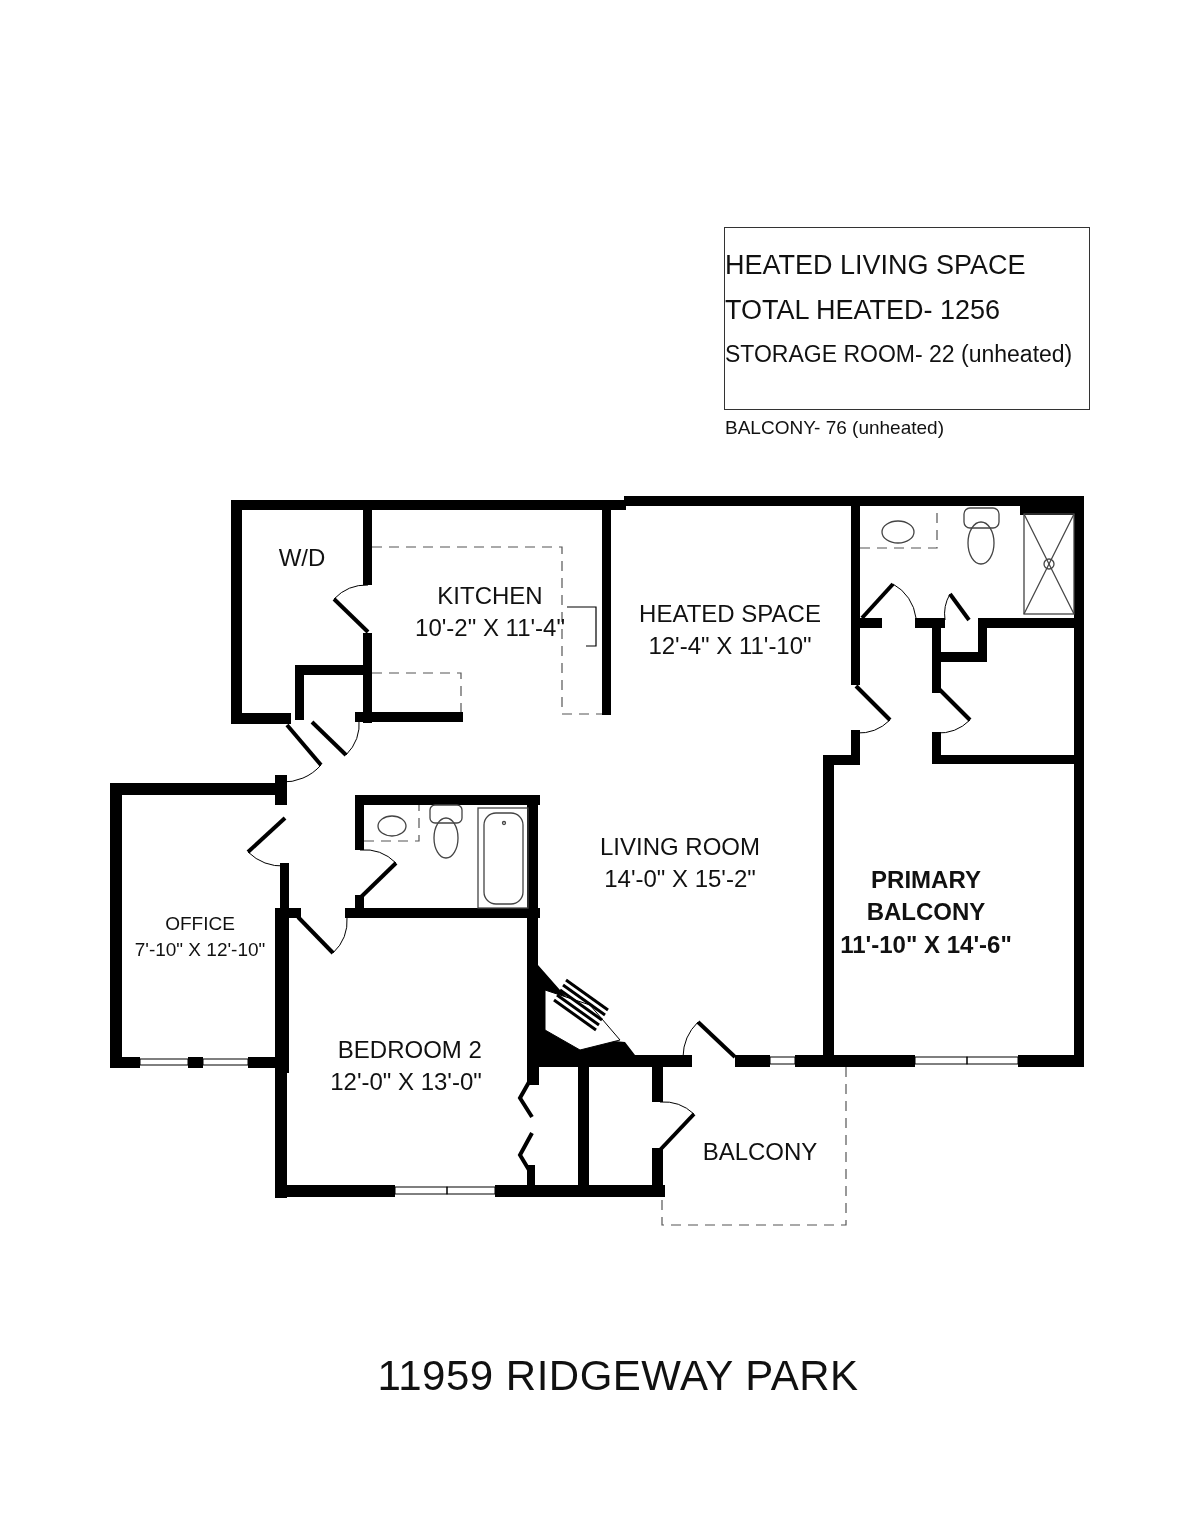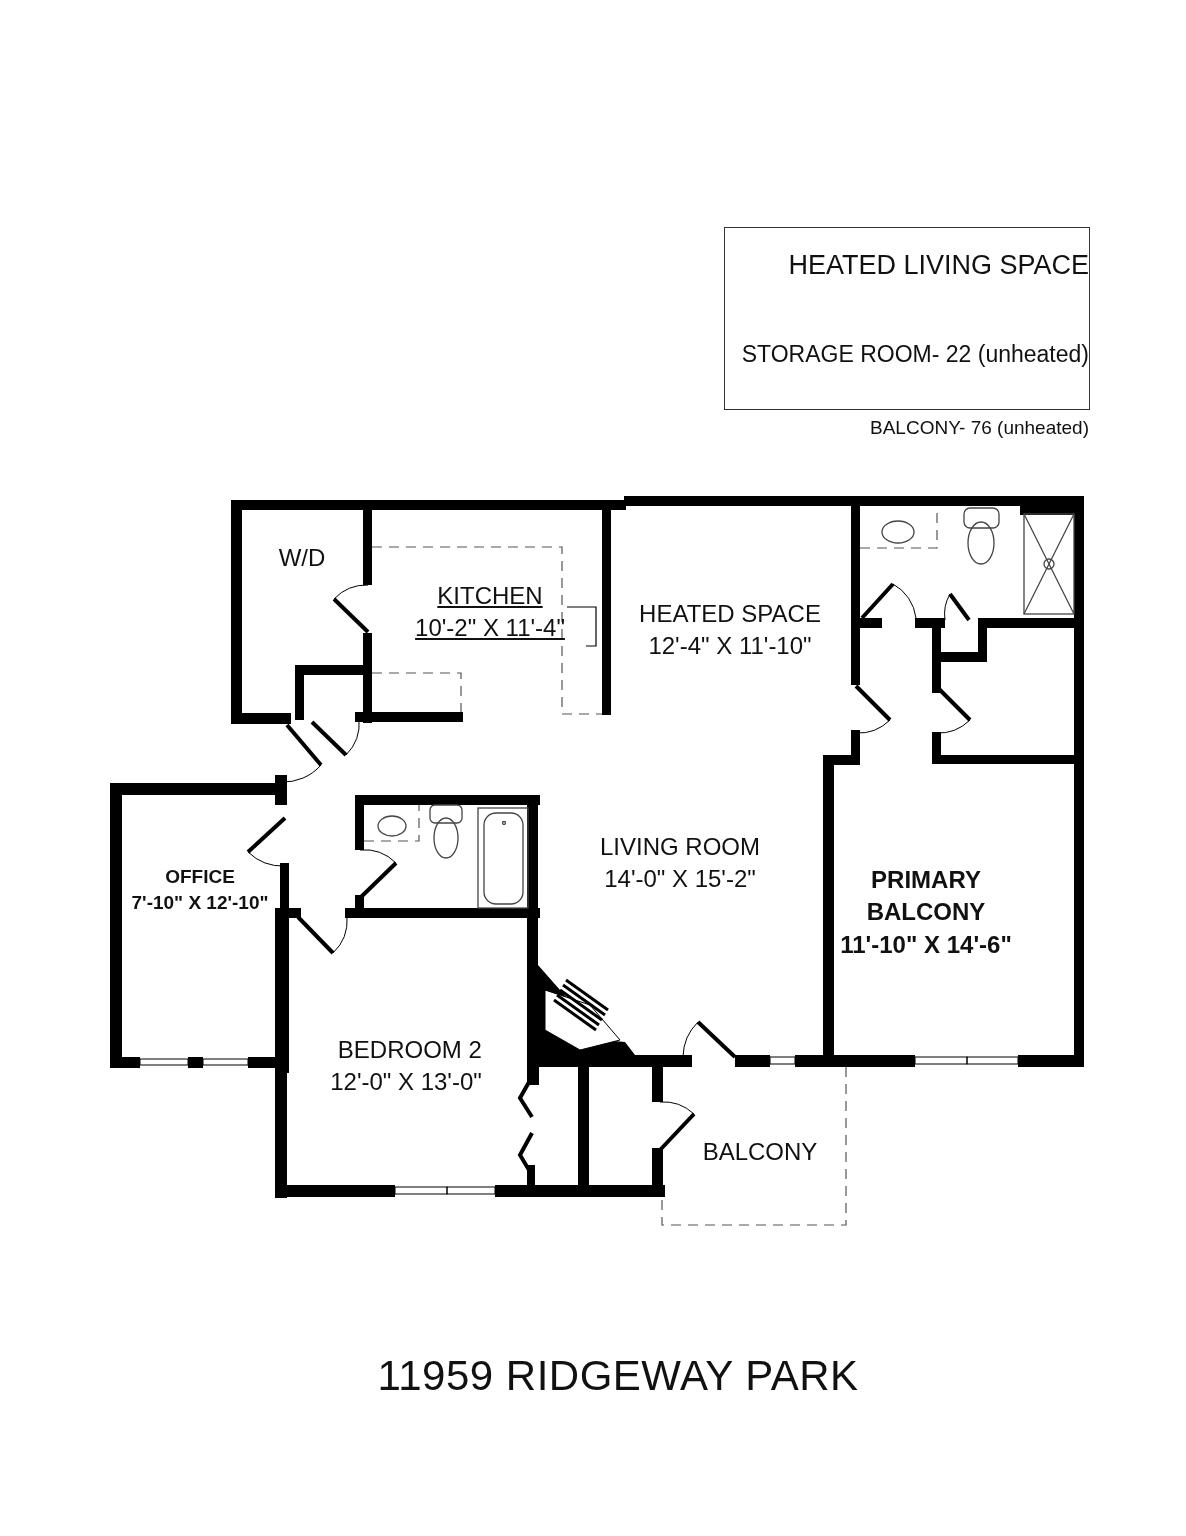--- a/index.html
+++ b/index.html
@@ -1,34 +1,35 @@
 <!DOCTYPE html>
 <html><head>
 <meta charset="utf-8">
 <style>
   html, body { margin: 0; padding: 0; background: #ffffff; }
   body { width: 1186px; height: 1536px; position: relative; overflow: hidden;
          font-family: "Liberation Sans", "DejaVu Sans", sans-serif; color: #111; }
   .legend-box { position: absolute; left: 724px; top: 227px; width: 366px; height: 183px;
-                border: 1.5px solid #333; box-sizing: border-box; text-align: right; }
+                border: 1.5px solid #333; box-sizing: border-box; text-align: left; }
   .legend-line1 { position: absolute; left: 0; right: 0; top: 22px; font-size: 27px; }
   .legend-line2 { position: absolute; left: 0; right: 0; top: 67px; font-size: 27px; }
   .legend-line3 { position: absolute; left: 0; right: 0; top: 113px; font-size: 23px; }
   .legend-line4 { position: absolute; left: 0; right: 0; top: 141px; font-size: 19px; margin-top: 48px; }
   svg.plan { position: absolute; left: 0; top: 0; }
   .lbl { position: absolute; text-align: center; white-space: nowrap; transform: translateX(-50%); line-height: 1.35; }
   .lbl-lg { font-size: 24px; }
   .lbl-sm { font-size: 19px; }
   .footer-title { position: absolute; left: 0; width: 1236px; top: 1352px; text-align: center; font-size: 42px; letter-spacing: 0.5px; }
 </style>
 </head>
 <body>
 
 <div class="legend-box">
   <div class="legend-line1">HEATED LIVING SPACE</div>
+  <div class="legend-line2">TOTAL HEATED- 1256</div>
   <div class="legend-line3">STORAGE ROOM- 22 (unheated)</div>
   <div class="legend-line4">BALCONY- 76 (unheated)</div>
 </div>
 
 <svg class="plan" width="1186" height="1536" viewBox="0 0 1186 1536">
   <g fill="#000">
 
     <rect x="231" y="500" width="395" height="10"></rect>
     <rect x="624" y="496" width="460" height="10"></rect>
 
@@ -167,38 +168,38 @@
       <line x1="560" y1="990" x2="602" y2="1020"></line>
       <line x1="563" y1="985" x2="605" y2="1015"></line>
       <line x1="566" y1="980" x2="608" y2="1010"></line>
     </g>
   </g>
 </svg>
 
 <div class="lbl lbl-lg" style="left:302px;top:542px;">
   <div>W/D</div>
 </div>
-<div class="lbl lbl-lg" style="left:490px;top:580px;text-decoration:underline;">
+<div class="lbl lbl-lg" style="left:490px;top:580px;">
   <div>KITCHEN</div>
   <div>10'-2" X 11'-4"</div>
 </div>
 <div class="lbl lbl-lg" style="left:730px;top:598px;">
   <div>HEATED SPACE</div>
   <div>12'-4" X 11'-10"</div>
 </div>
 <div class="lbl lbl-lg" style="left:680px;top:831px;">
   <div>LIVING ROOM</div>
   <div>14'-0" X 15'-2"</div>
 </div>
 <div class="lbl lbl-lg" style="left:926px;top:864px;font-weight:bold;">
   <div>PRIMARY</div>
   <div>BALCONY</div>
   <div>11'-10" X 14'-6"</div>
 </div>
-<div class="lbl lbl-sm" style="left:200px;top:864px;font-weight:bold;">
+<div class="lbl lbl-sm" style="left:200px;top:911px;">
   <div>OFFICE</div>
   <div>7'-10" X 12'-10"</div>
 </div>
 <div class="lbl lbl-lg" style="left:406px;top:1034px;text-align:right;">
   <div>BEDROOM 2</div>
   <div>12'-0" X 13'-0"</div>
 </div>
 <div class="lbl lbl-lg" style="left:760px;top:1136px;">
   <div>BALCONY</div>
 </div>

